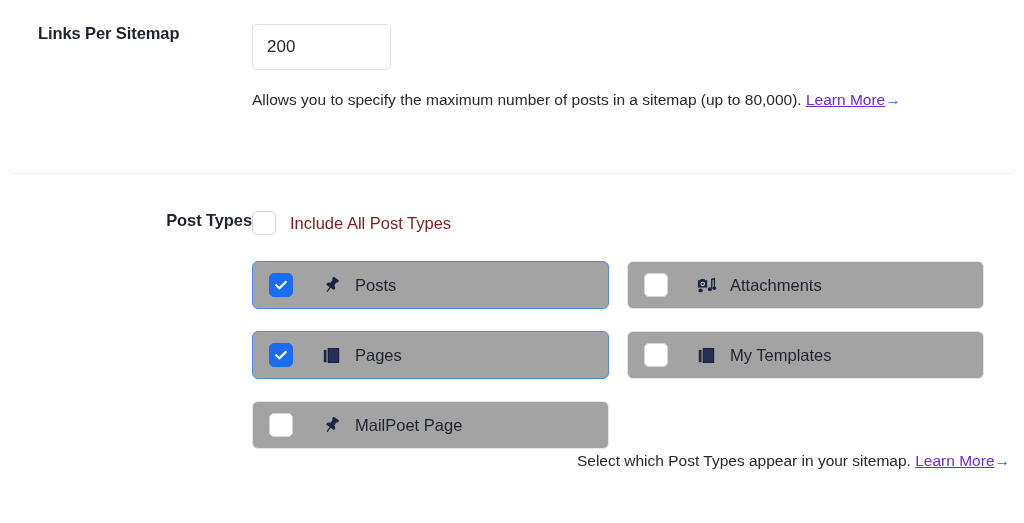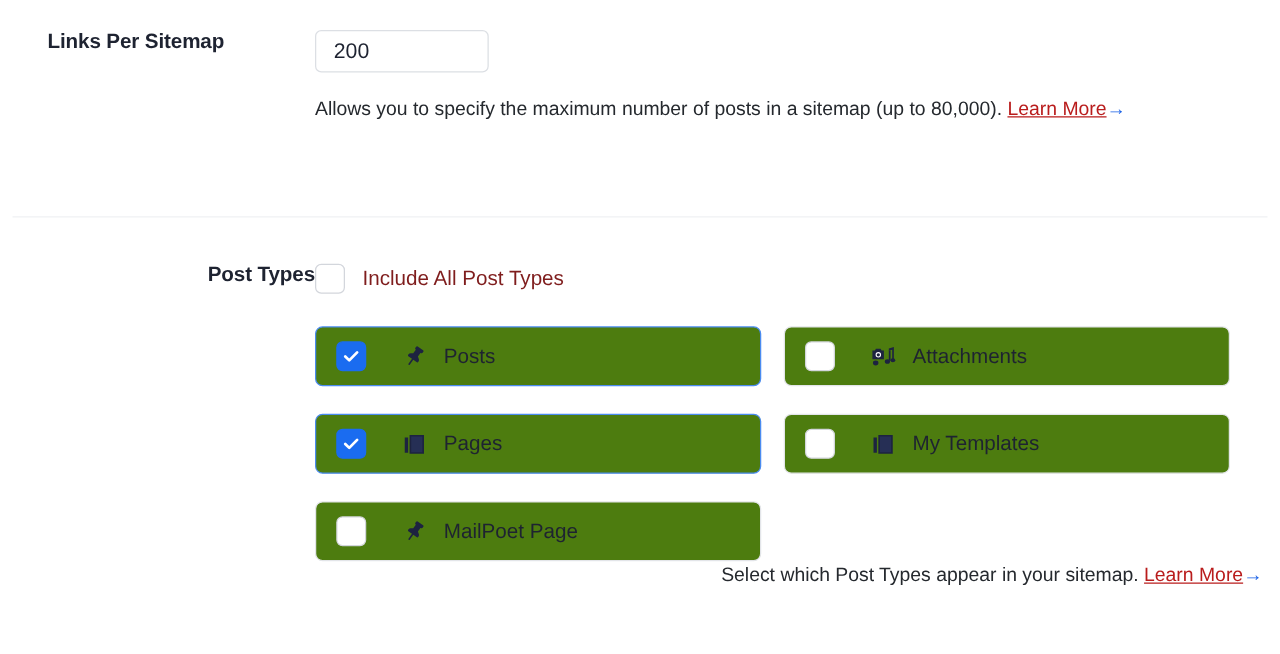--- a/index.html
+++ b/index.html
@@ -45,40 +45,40 @@
     padding-right: 14px;
   }
 
   
   .section-links {
     padding-top: 24px;
     height: 173px;
   }
   .number-input {
     width: 139px;
-    height: 34px;
+    height: 46px;
     border: 1px solid #dcdfe4;
     border-radius: 5px;
     background: #ffffff;
     font-family: "Liberation Sans", sans-serif;
     font-size: 17px;
     color: #1e2331;
     padding: 0 14px;
     outline: none;
     display: block;
   }
   .field-help {
     margin-top: 16px;
     font-size: 15.5px;
     line-height: 1.78;
     color: #25292e;
     max-width: 690px;
   }
   .help-link {
-    color: #b91c1c;
+    color: #6d28d9;
     text-decoration: underline;
     cursor: pointer;
   }
   .help-arrow {
     color: #1d63e6;
     text-decoration: none;
   }
 
   
   .divider {
@@ -137,21 +137,21 @@
     margin-top: 26px;
     display: grid;
     grid-template-columns: 357px 357px;
     column-gap: 18px;
     row-gap: 22px;
     width: 732px;
   }
   .pt-card {
     height: 48px;
     border-radius: 6px;
-    background: #4d7c0f;
+    background: #a3a3a3;
     display: flex;
     align-items: center;
     padding-left: 16px;
     gap: 0;
     cursor: pointer;
   }
   .pt-card.on {
     border: 1.5px solid #4a8bf0;
   }
   .pt-card.off {

